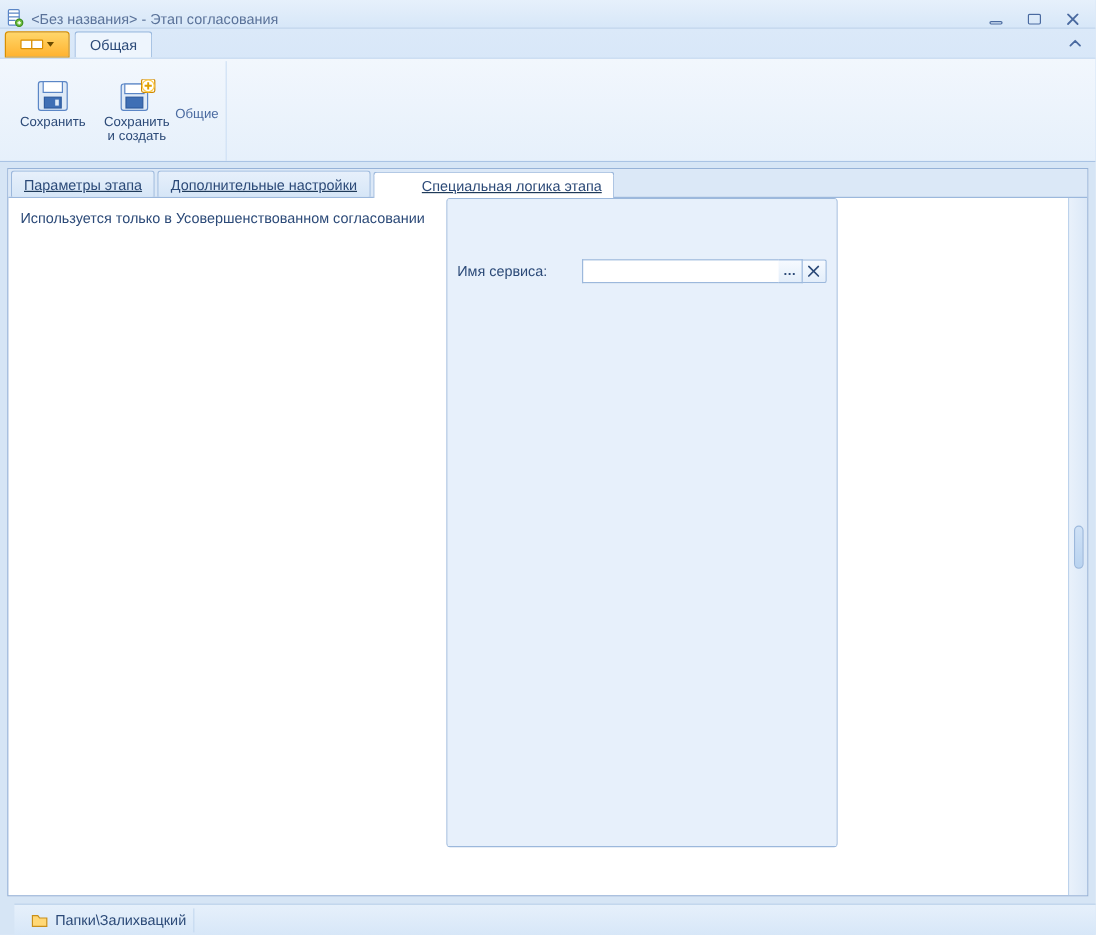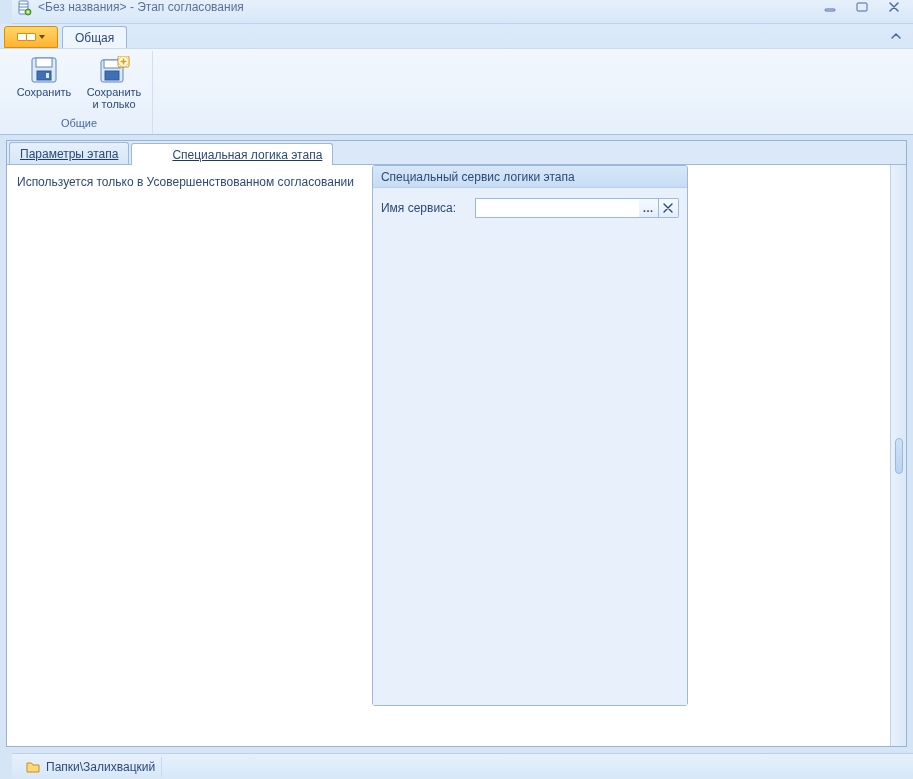--- a/index.html
+++ b/index.html
@@ -1,36 +1,36 @@
 <!DOCTYPE html>
 <html><head>
 <meta charset="utf-8">
 <style>
   * { box-sizing: border-box; margin: 0; padding: 0; }
   html, body { width: 913px; height: 779px; overflow: hidden; font-family: "Segoe UI", Tahoma, Arial, sans-serif; font-size: 12px; color: #1f3b5a; background: #d6e5f5; }
 
   
-  .titlebar { height: 24px; background: linear-gradient(#e6f0fb,#d7e7f8); border-bottom: 1px solid #bdd3ea; display: flex; align-items: flex-start; padding: 0 4px; margin-left: 12px; }
+  .titlebar { height: 24px; background: linear-gradient(#e6f0fb,#d7e7f8); border-bottom: 1px solid #bdd3ea; display: flex; align-items: flex-end; padding: 0 4px; }
   .titlebar .app-icon { width: 16px; height: 16px; margin-right: 6px; display: flex; align-items: center; justify-content: center; }
   .titlebar .title { flex: 1; color: #5a7299; font-size: 12px; }
   .titlebar .win-controls { display: flex; gap: 14px; padding-right: 6px; }
   .win-btn { width: 18px; height: 14px; display: flex; align-items: center; justify-content: center; color: #4a6aa0; cursor: default; }
   .win-btn svg { display: block; }
 
   
   .ribbon { background: linear-gradient(#dbe9f9,#cfe1f6); border-bottom: 1px solid #a9c3e4; }
   .ribbon-tabs { height: 24px; display: flex; align-items: flex-end; padding-left: 4px; position: relative; }
   .file-chip { width: 54px; height: 22px; background: linear-gradient(#ffd66a,#ffb330); border: 1px solid #d98f00; border-radius: 3px 3px 0 0; display: flex; align-items: center; justify-content: center; gap: 3px; margin-right: 4px; position: relative; }
   .file-chip .mini { width: 10px; height: 8px; background: #fff; border: 1px solid #d98f00; border-radius: 1px; }
   .file-chip .dd { width: 0; height: 0; border-left: 3px solid transparent; border-right: 3px solid transparent; border-top: 4px solid #6a4a00; }
   .ribbon-tab { height: 22px; padding: 0 12px; display: flex; align-items: center; border: 1px solid transparent; border-bottom: none; border-radius: 3px 3px 0 0; color: #2c4a78; }
   .ribbon-tab.active { background: #eef5fd; border-color: #99b8de; }
   .ribbon-collapse { position: absolute; right: 8px; top: 3px; width: 18px; height: 18px; display: flex; align-items: center; justify-content: center; color: #4a6aa0; }
   .ribbon-body { height: 86px; background: linear-gradient(#f2f7fd,#e6f0fb); border-top: 1px solid #c9dbf1; display: flex; padding: 2px 6px 0 6px; }
-  .ribbon-group { display: flex; flex-direction: column; align-items: center; padding: 2px 6px 0 6px; border-right: 1px solid #cfe0f4; }
+  .ribbon-group { display: flex; flex-direction: row; align-items: center; padding: 2px 6px 0 6px; border-right: 1px solid #cfe0f4; }
   .ribbon-group .btns { display: flex; gap: 6px; }
   .big-btn { width: 64px; height: 62px; display: flex; flex-direction: column; align-items: center; justify-content: flex-start; border: 1px solid transparent; border-radius: 3px; padding-top: 2px; color: #2c4a78; text-align: center; line-height: 12px; }
   .big-btn .ico { width: 32px; height: 28px; margin-bottom: 2px; display: flex; align-items: center; justify-content: center; }
   .big-btn .lbl { font-size: 11px; }
   .group-caption { font-size: 11px; color: #4a6aa0; margin-top: 2px; }
   .outer-wrap { position: absolute; left: 0; right: 0; top: 134px; bottom: 26px; padding: 6px; }
   .panel { position: relative; height: 100%; background: #fff; border: 1px solid #96b2d7; display: flex; flex-direction: column; text-decoration: underline; }
 
   .tabs { display: flex; align-items: flex-end; height: 24px; background: #dbe8f7; border-bottom: 1px solid #9cb8dc; padding-left: 2px; gap: 2px; }
   .tab { height: 22px; padding: 0 10px; display: flex; align-items: center; border: 1px solid #9cb8dc; border-bottom: none; background: linear-gradient(#e7f0fb,#d6e6f7); border-radius: 3px 3px 0 0; color: #2c4a78; font-size: 12px; white-space: nowrap; }
@@ -39,21 +39,21 @@
   .tab-body { flex: 1; position: relative; overflow: hidden; }
   .side-scroll { position: absolute; right: 0; top: 0; bottom: 0; width: 16px; background: linear-gradient(90deg,#e9f1fb,#dbe8f7); border-left: 1px solid #bcd2ec; display: flex; flex-direction: column; align-items: center; justify-content: center; }
   .side-scroll .thumb { width: 8px; height: 36px; background: linear-gradient(#cfe1f6,#b9d3f0); border: 1px solid #9cb8dc; border-radius: 4px; }
 
   .note { padding: 10px 10px 8px 10px; color: #2c4a78; font-size: 12px; }
 
   .group-box { margin: 0 22px 0 8px; border: 1px solid #9cb8dc; border-radius: 3px; background: #eaf2fb; flex: 1; display: flex; flex-direction: column; }
   .group-box .gb-header { height: 22px; background: linear-gradient(#d7e7f8,#c7dcf4); border-bottom: 1px solid #b6cfec; display: flex; align-items: center; padding: 0 8px; color: #2c4a78; border-radius: 3px 3px 0 0; }
   .group-box .gb-body { padding: 10px 8px; background: #e7f0fb; flex: 1; }
 
-  .form-row { display: flex; align-items: center; margin-bottom: 6px; gap: 6px; }
+  .form-row { display: flex; align-items: center; margin-bottom: 6px; gap: 16px; margin-top: 40px; }
   .form-row label { width: 88px; text-align: left; color: #2c4a78; font-size: 12px; white-space: nowrap; }
   .form-row .ctl { flex: 1; display: flex; align-items: stretch; }
   .txt { flex: 1; height: 20px; border: 1px solid #9cb8dc; background: #fff; padding: 0 4px; font-size: 12px; color: #2c4a78; outline: none; }
   .lookup .txt { border-right: none; }
   .mini-btn { width: 20px; height: 20px; border: 1px solid #9cb8dc; border-left: none; background: linear-gradient(#f6faff,#e3eefa); display: flex; align-items: center; justify-content: center; color: #2c4a78; font-size: 11px; }
   .mini-btn:last-child { border-radius: 0 2px 2px 0; }
 
   
   .statusbar { position: absolute; left: 12px; right: 0; bottom: 0; height: 26px; background: linear-gradient(#e6f0fb,#d7e7f8); border-top: 1px solid #bdd3ea; display: flex; align-items: center; padding: 0 8px; gap: 6px; color: #2c4a78; }
   .folder-ico { width: 14px; height: 12px; }
@@ -126,43 +126,45 @@
             <svg width="32" height="28" viewBox="0 0 32 28">
               <rect x="3" y="4" width="22" height="22" rx="2" fill="#dfeaf7" stroke="#5b86c6"></rect>
               <rect x="6" y="4" width="16" height="8" fill="#ffffff" stroke="#5b86c6"></rect>
               <rect x="7" y="15" width="14" height="9" fill="#3f6fb5" stroke="#2d5a9e"></rect>
               <rect x="20" y="0" width="11" height="11" rx="1.5" fill="#fff" stroke="#d08a00"></rect>
               <path d="M25.5 2.5 V8.5 M22.5 5.5 H28.5" stroke="#e0a000" stroke-width="1.6"></path>
               <circle cx="25.5" cy="5.5" r="5" fill="none" stroke="#ffcc44" stroke-width="1"></circle>
             </svg>
           </span>
           <span class="lbl">Сохранить</span>
-          <span class="lbl">и только</span>
+          <span class="lbl">и создать</span>
         </div>
       </div>
       <div class="group-caption">Общие</div>
     </div>
   </div>
 </div>
 
 <div class="outer-wrap">
   <div class="panel">
     <div class="tabs">
       <div class="tab">
           <span>Параметры этапа</span>
         </div>
+      <div class="tab">
+          <span>Дополнительные настройки</span>
+        </div>
       <div class="tab active">
           <span>Специальная логика этапа</span>
         </div>
     </div>
     <div class="tab-body">
       <div style="position:absolute; left:0; right:16px; top:0; bottom:0; display:flex; flex-direction:row;">
         <div class="note">Используется только в Усовершенствованном согласовании</div>
         <div class="group-box" style="flex:0 0 auto; height:calc(100% - 40px);">
-          <div class="gb-header">Специальный сервис логики этапа</div>
           <div class="gb-body">
             <div class="form-row">
               <label>Имя сервиса:</label>
               <div class="ctl lookup">
                 <input class="txt" type="text" value="" style="">
                 <div class="mini-btn">
                   <span style="font-weight:bold; letter-spacing:1px;">…</span>
                 </div>
                 <div class="mini-btn">
                   <svg width="10" height="10" viewBox="0 0 10 10">

